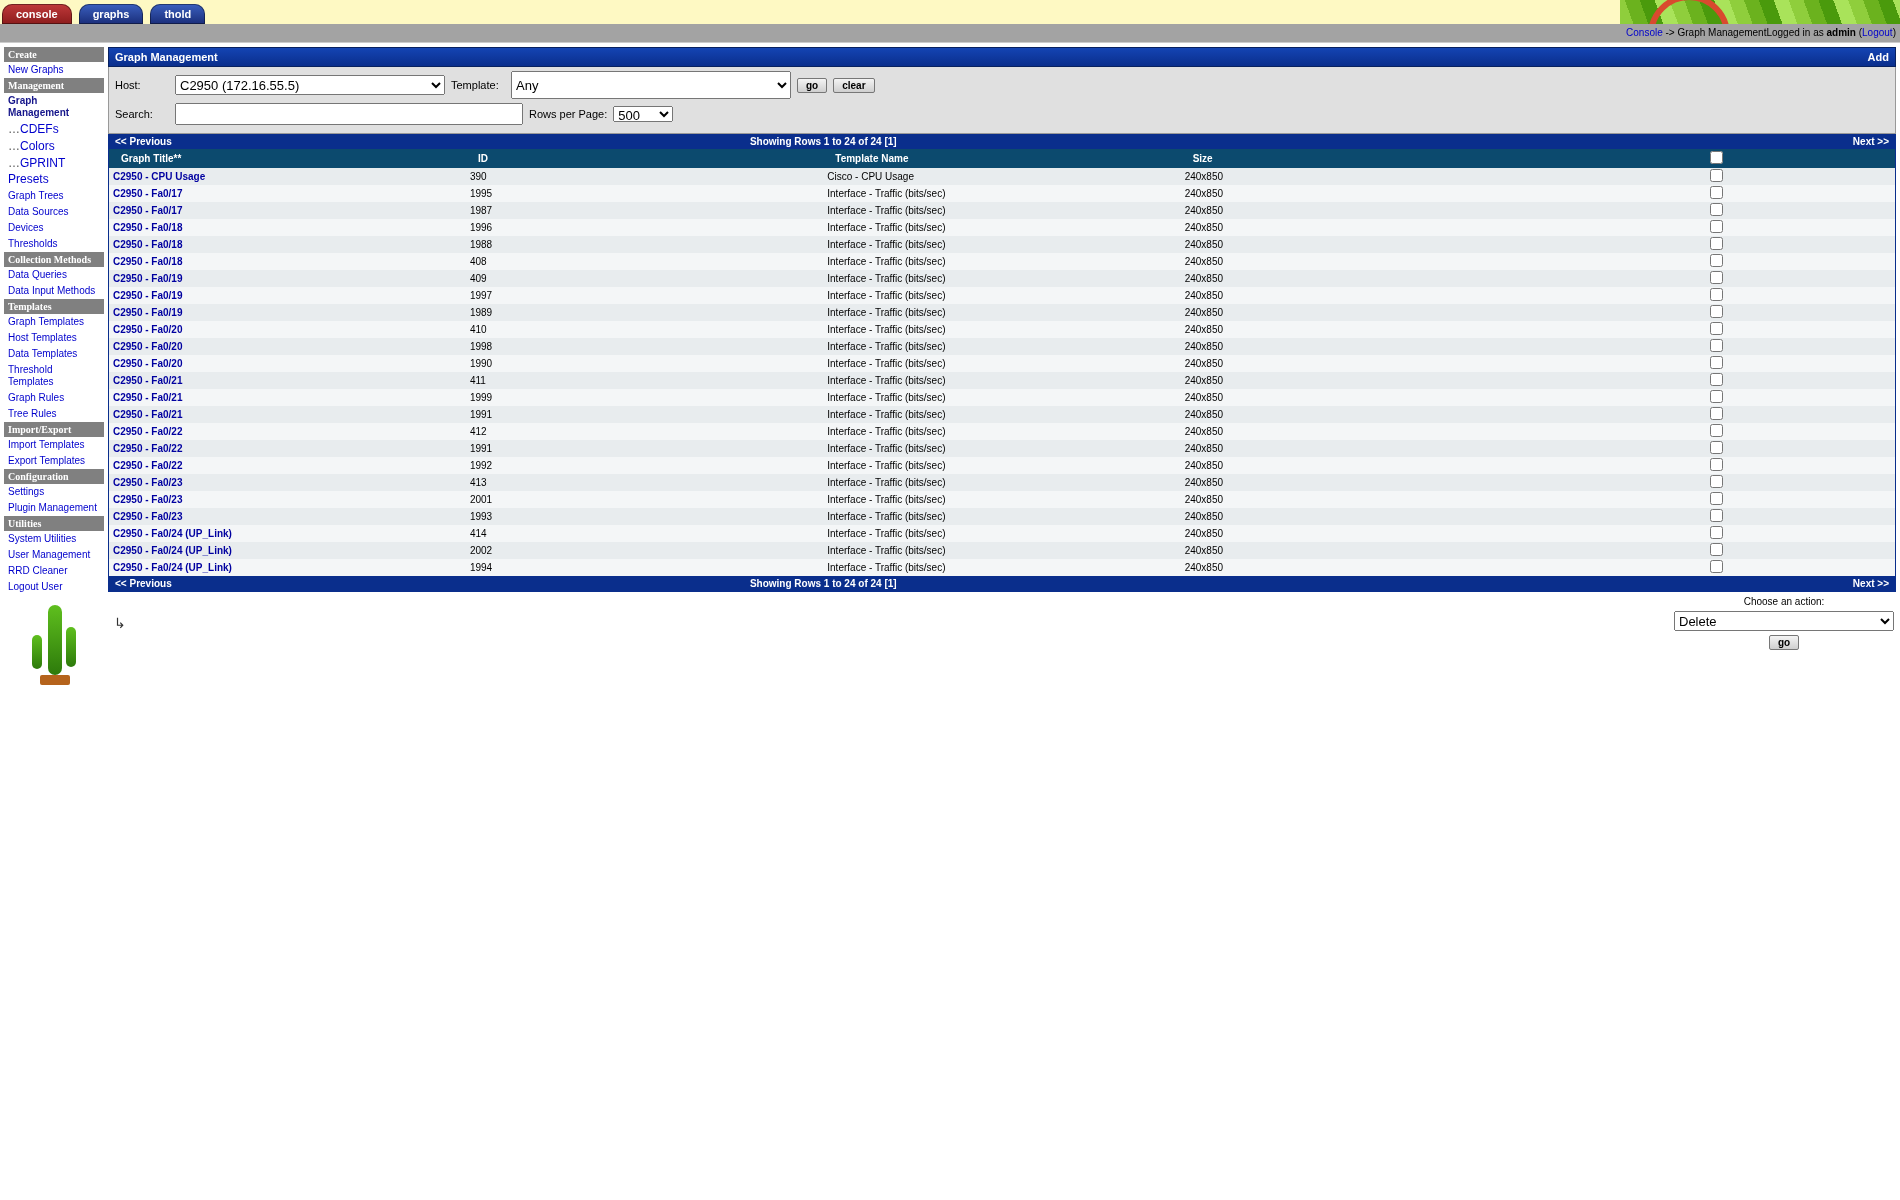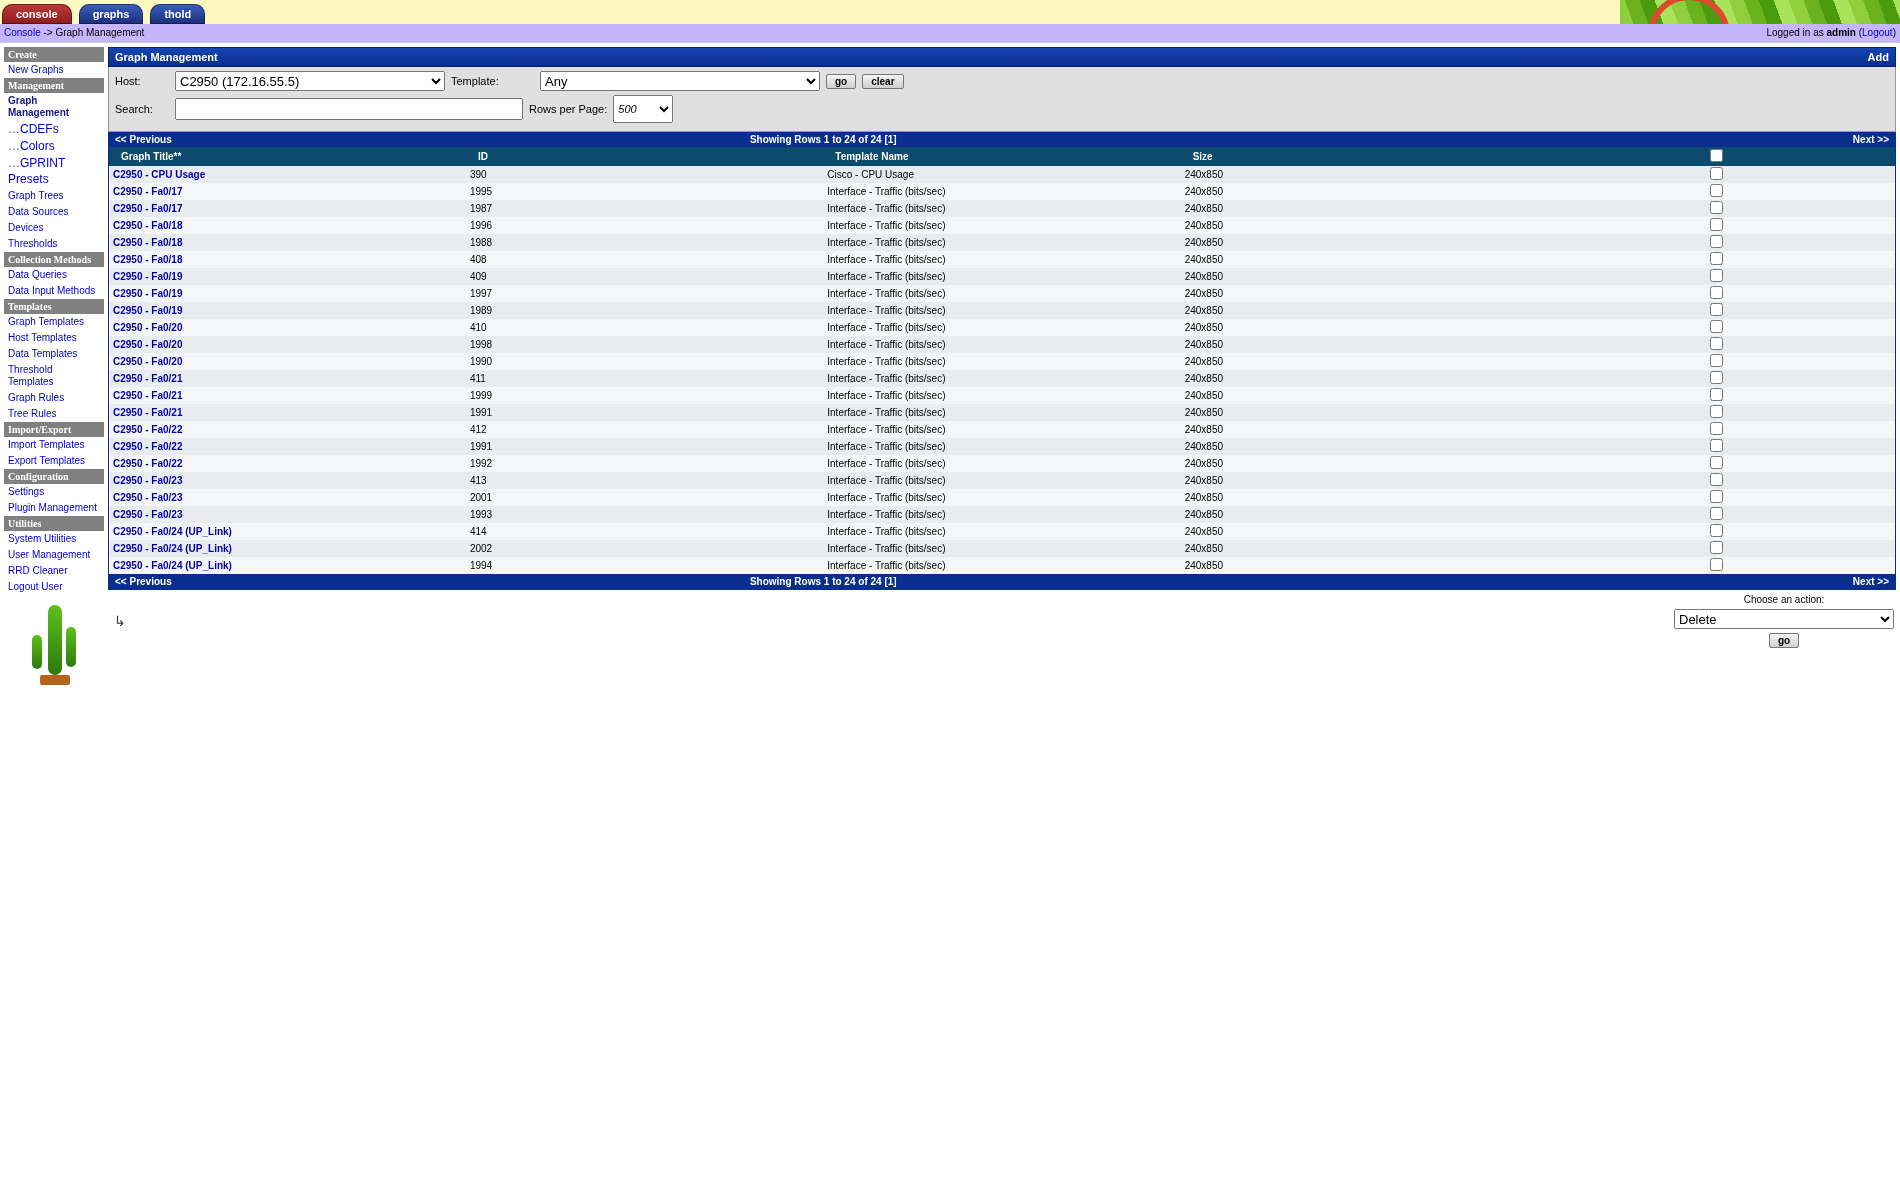--- a/index.html
+++ b/index.html
@@ -9,21 +9,21 @@
 .tabbar{background:#fef9c3;height:24px;position:relative;overflow:hidden;}
 .tabbar .tab{display:inline-block;height:20px;line-height:20px;margin:4px 2px 0 2px;padding:0 14px;border-radius:10px 10px 0 0;font-size:11px;font-weight:bold;color:#fff;box-shadow:inset 0 0 0 1px rgba(0,0,0,.4);}
 .tab-red{background:linear-gradient(#c0393a,#8d1c1c);}
 .tab-blue{background:linear-gradient(#3a5fbf,#1a2e7a);}
 .tabbar-art{position:absolute;right:0;top:0;height:28px;width:280px;background:
 repeating-linear-gradient(70deg,
  #8fce3c 0 14px,#6bb21e 14px 28px,#4a9a0c 28px 42px,#a9e35a 42px 56px);}
 .tabbar-art::before{content:"";position:absolute;right:170px;top:-6px;width:70px;height:70px;border:6px solid #d94a2e;border-radius:50%;background:transparent;}
 
 
-.subbar{background:#c4b5fd;border-bottom:1px solid #ccc;height:18px;line-height:18px;font-size:10px;padding:0 4px;display:flex;justify-content:space-between;}
+.subbar{background:#a3a3a3;border-bottom:1px solid #ccc;height:18px;line-height:18px;font-size:10px;padding:0 4px;display:flex;justify-content:flex-end;}
 .subbar a{color:#0000cc;}
 
 
 .page{display:flex;align-items:flex-start;padding:4px;}
 .sidebar{width:100px;flex:0 0 100px;margin-right:4px;}
 .content{flex:1;min-width:0;}
 
 
 .side-sec{background:#808080;color:#fff;font-weight:bold;font-size:10px;padding:2px 4px;font-family:Liberation Serif, serif;}
 .side-link{display:block;padding:2px 4px;font-size:10px;color:#0000cc;white-space:normal;line-height:1.2;}
@@ -39,22 +39,22 @@
 
 .panel-title{background:#0a2e8c;background:linear-gradient(#1444b3,#0a2e8c);color:#fff;font-weight:bold;font-size:11px;padding:3px 6px;display:flex;justify-content:space-between;border:1px solid #08215f;}
 .panel-title a{color:#fff;}
 
 
 .filterbox{border:1px solid #999;border-top:none;background:#e0e0e0;padding:4px 6px;}
 .frow{display:flex;align-items:center;gap:6px;margin-bottom:4px;font-size:11px;}
 .frow label{width:54px;}
 select,input[type=text]{font-family:inherit;}
 select.host{width:270px;height:20px;font-size:13px;}
-select.tmpl{width:280px;height:20px;font-size:13px;margin-left:29px;}
-select.rpp{width:60px;height:28px;font-size:11px;font-style:italic;}
+select.tmpl{width:280px;height:28px;font-size:13px;}
+select.rpp{width:60px;height:16px;font-size:13px;}
 select.action{width:220px;height:20px;font-size:13px;}
 input.search{width:340px;height:16px;}
 button.small{font-family:inherit;font-size:10px;font-weight:bold;padding:1px 8px;background:linear-gradient(#f4f4f4,#cfcfcf);border:1px solid #777;border-radius:2px;cursor:pointer;}
 
 
 table.data{width:100%;border-collapse:collapse;font-size:10px;table-layout:fixed;border:1px solid #0a2e8c;border-top:none;}
 tr.navrow td{background:#0a2e8c;color:#fff;font-weight:bold;padding:2px 6px;}
 tr.navrow a{color:#fff;}
 tr.hdr td{background:#0c4a6e;color:#fff;font-weight:bold;padding:2px 12px;}
 tr.row td{padding:1px 4px;white-space:nowrap;overflow:hidden;}

